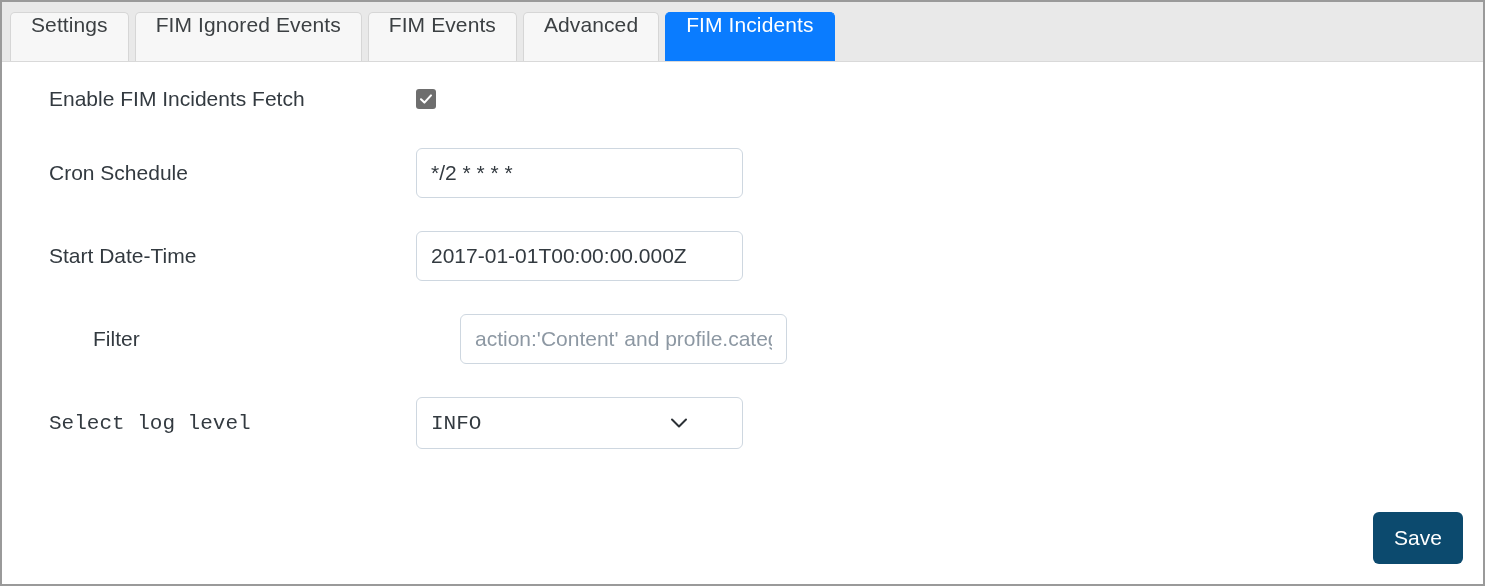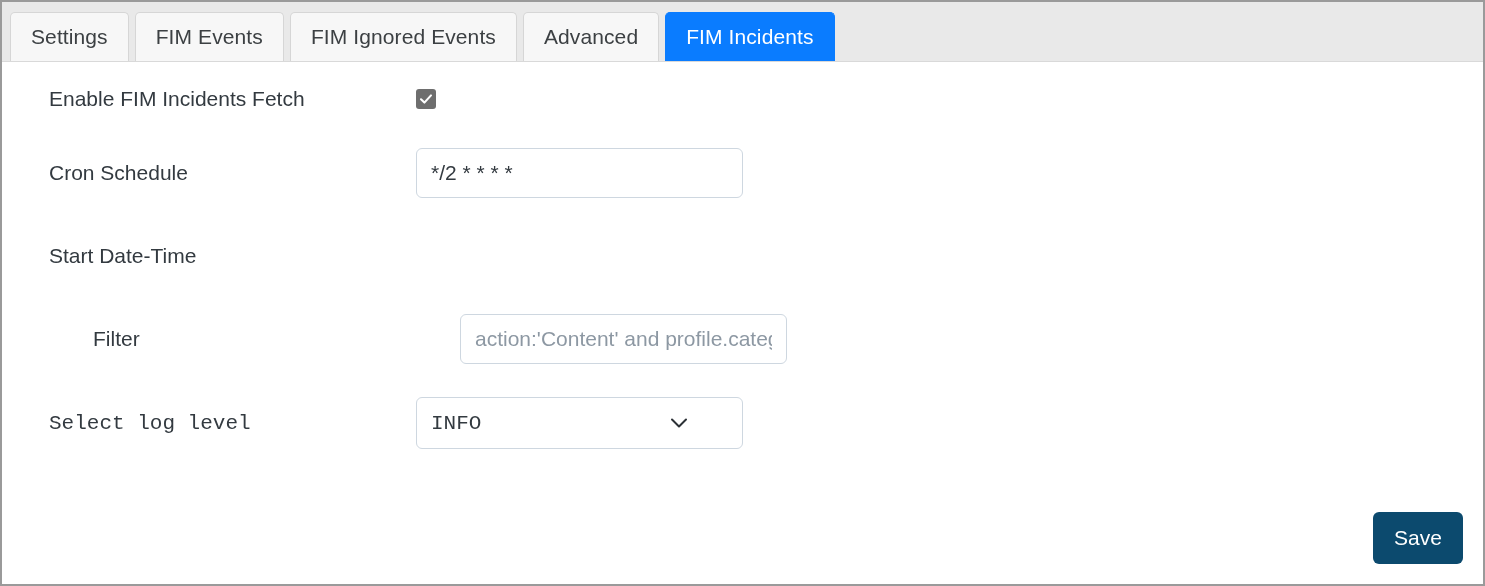--- a/index.html
+++ b/index.html
@@ -31,21 +31,20 @@
     padding: 8px 0 0 8px;
     display: flex;
     align-items: flex-end;
     gap: 6px;
     border-bottom: 1px solid #d9d9d9;
   }
   .tab {
     box-sizing: border-box;
     height: 49px;
     display: flex;
-    align-items: center;
     justify-content: center;
     padding: 0 20px;
     font-size: 21px;
     color: #3c4043;
     background: #f7f7f7;
     border: 1px solid #d6d6d6;
     border-bottom: none;
     border-radius: 5px 5px 0 0;
     white-space: nowrap;
     cursor: pointer;
@@ -160,24 +159,24 @@
 </head>
 <body>
 
 <div class="app-frame">
 
   <div class="tab-strip">
     <div class="tab">
       <span>Settings</span>
     </div>
     <div class="tab">
+      <span>FIM Ignored Events</span>
+    </div>
+    <div class="tab">
       <span>FIM Events</span>
-    </div>
-    <div class="tab">
-      <span>FIM Ignored Events</span>
     </div>
     <div class="tab">
       <span>Advanced</span>
     </div>
     <div class="tab active">
       <span>FIM Incidents</span>
     </div>
   </div>
 
   <div class="form-body">
@@ -195,20 +194,23 @@
 
     <div class="form-row" style="top: 85px;">
       <div class="row-label">Cron Schedule</div>
       <div class="row-control">
         <input class="text-input" type="text" value="*/2 * * * *" style="">
       </div>
     </div>
 
     <div class="form-row" style="top: 168px;">
       <div class="row-label">Start Date-Time</div>
+      <div class="row-control">
+        <input class="text-input" type="text" value="2017-01-01T00:00:00.000Z" style="">
+      </div>
     </div>
 
     <div class="form-row" style="top: 251px; padding-left: 44px;">
       <div class="row-label">Filter</div>
       <div class="row-control">
         <input class="text-input" type="text" placeholder="action:'Content' and profile.category:'Malware'" style="">
       </div>
     </div>
 
     <div class="form-row" style="top: 335px; font-family: Liberation Mono, monospace;">

